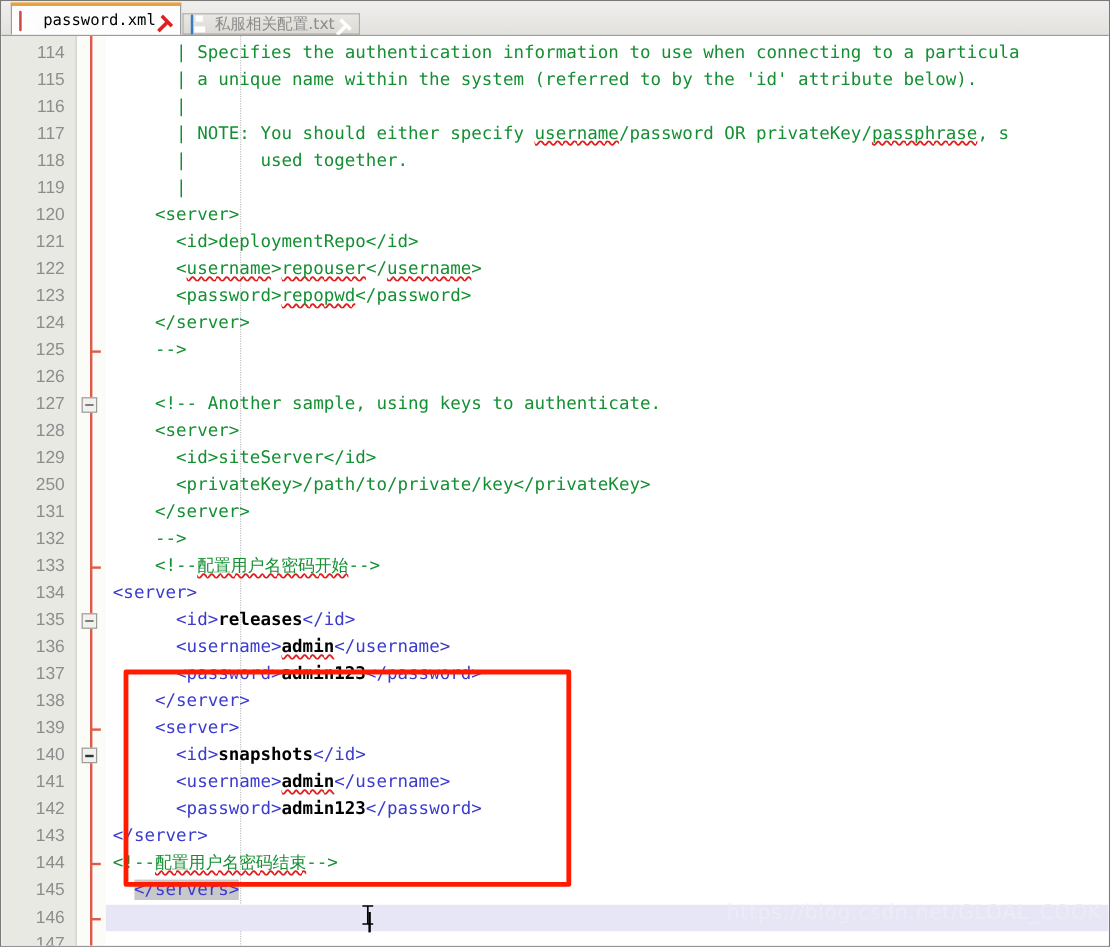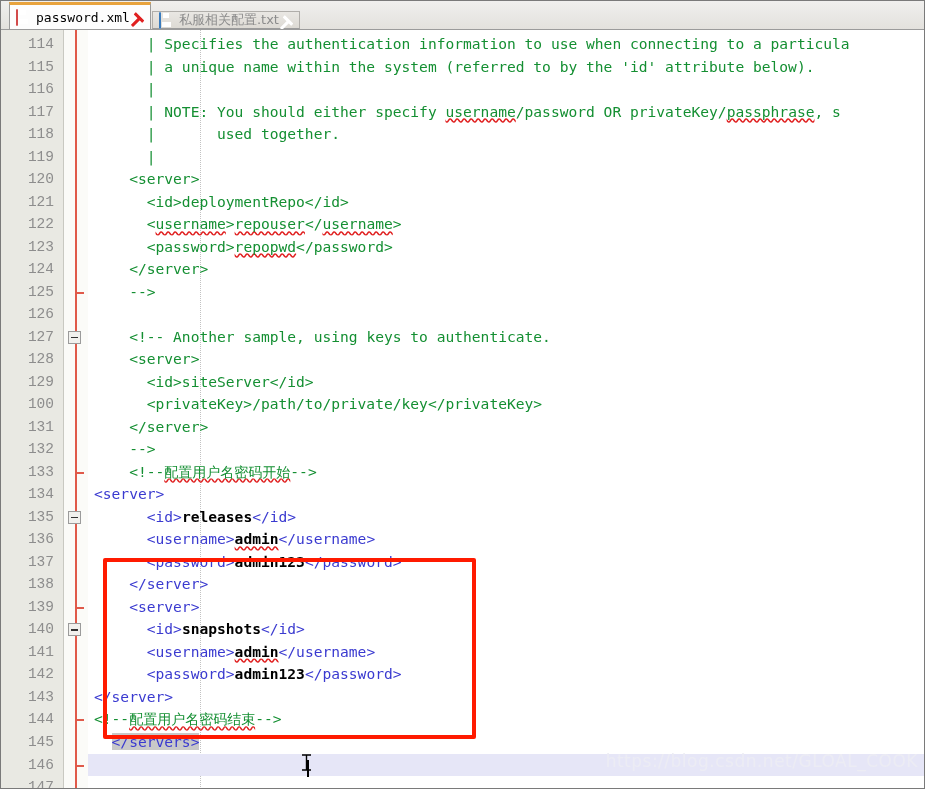--- a/index.html
+++ b/index.html
@@ -132,21 +132,21 @@
     border-right: 1px solid #c9c9c2;
     position: relative;
     box-sizing: border-box;
   }
   .gutter-inner { position: relative; padding-top: 3px; }
   .lnum {
     height: 22.52px;
     line-height: 22.52px;
     text-align: right;
     padding-right: 9px;
-    font-family: Liberation Mono, monospace;
+    font-family: Liberation Sans, sans-serif;
     font-size: 14.5px;
     color: #8d8d8d;
     box-sizing: border-box;
     user-select: none;
   }
 
   
   .foldmargin {
     flex: 0 0 auto;
     width: 24px;
@@ -320,21 +320,21 @@
           <div class="lnum">120</div>
           <div class="lnum">121</div>
           <div class="lnum">122</div>
           <div class="lnum">123</div>
           <div class="lnum">124</div>
           <div class="lnum">125</div>
           <div class="lnum">126</div>
           <div class="lnum">127</div>
           <div class="lnum">128</div>
           <div class="lnum">129</div>
-          <div class="lnum">100</div>
+          <div class="lnum">250</div>
           <div class="lnum">131</div>
           <div class="lnum">132</div>
           <div class="lnum">133</div>
           <div class="lnum">134</div>
           <div class="lnum">135</div>
           <div class="lnum">136</div>
           <div class="lnum">137</div>
           <div class="lnum">138</div>
           <div class="lnum">139</div>
           <div class="lnum">140</div>

